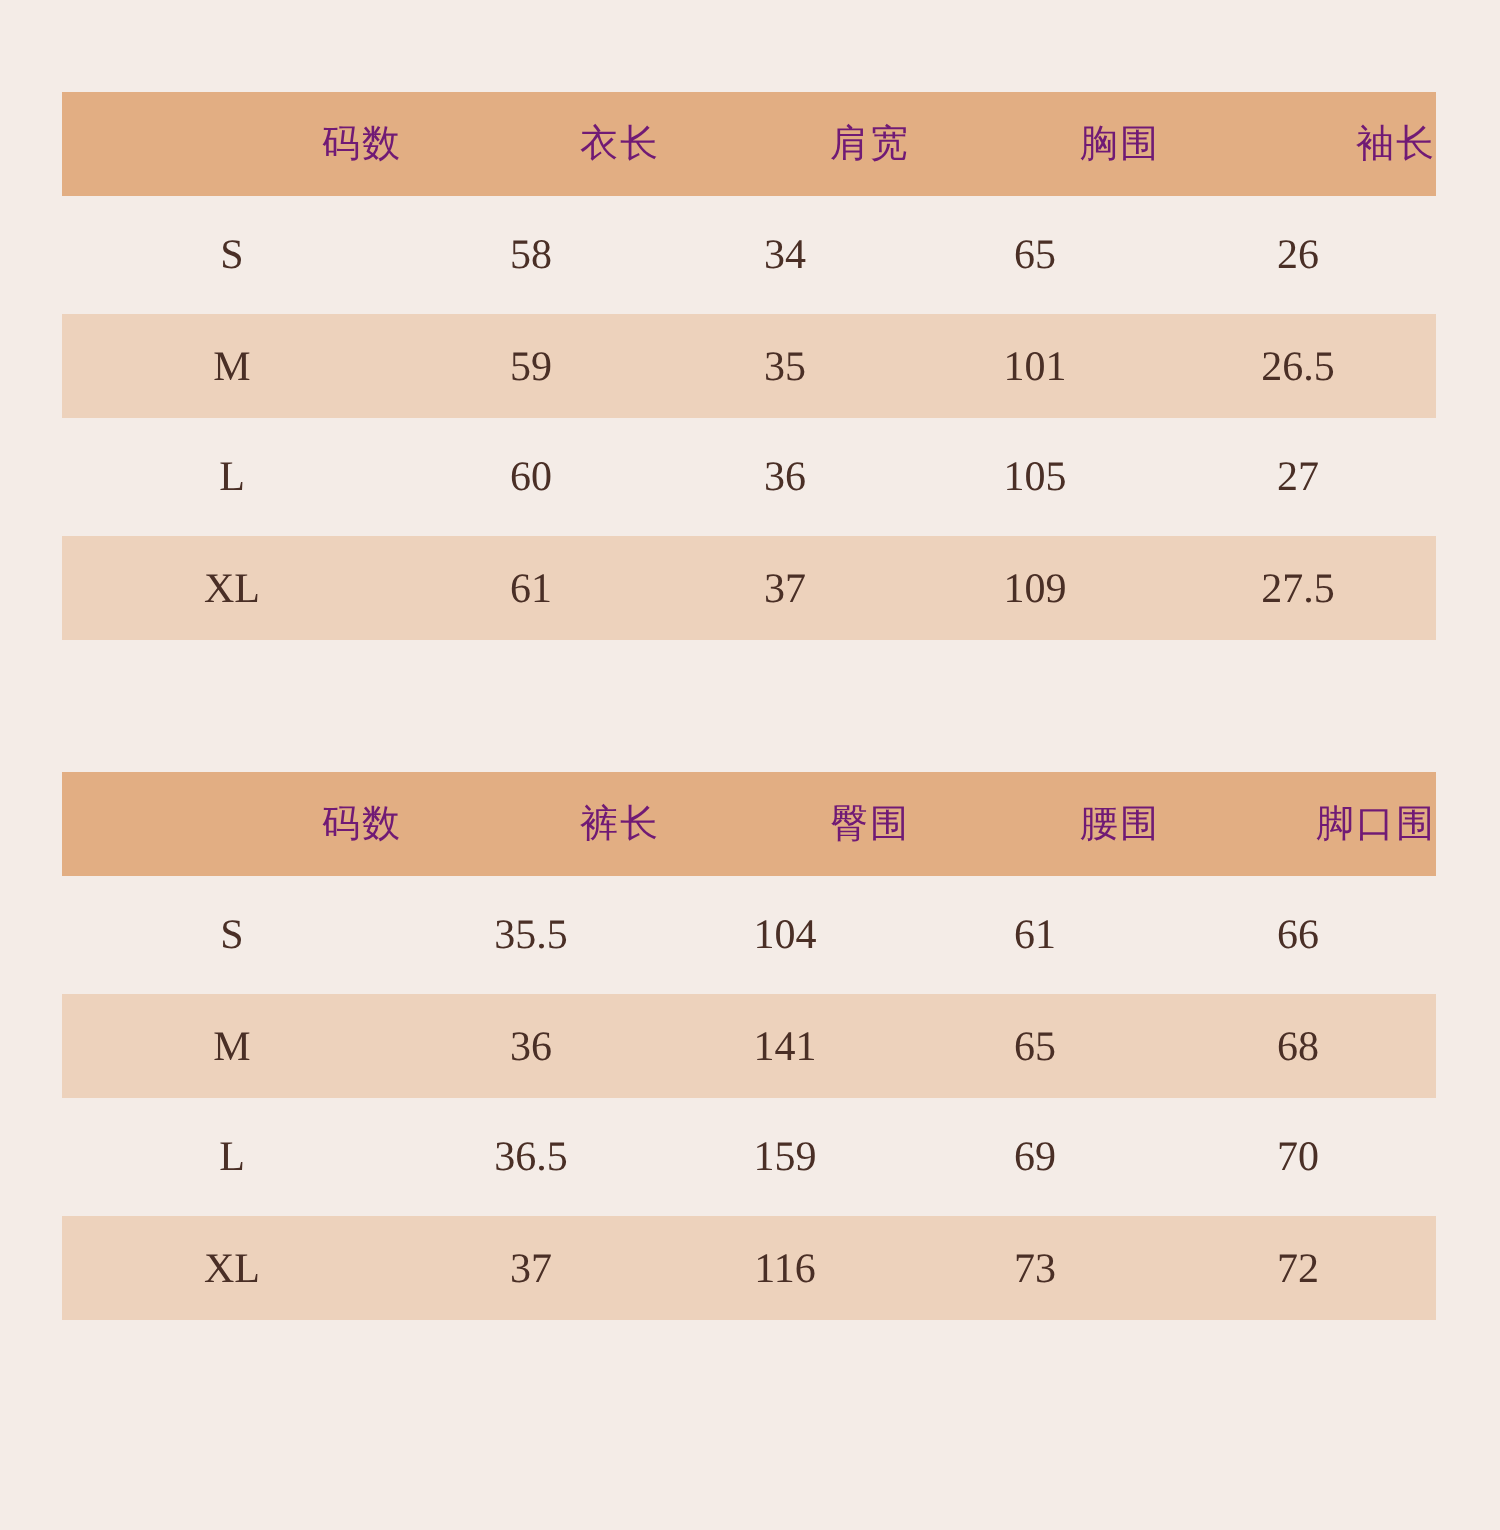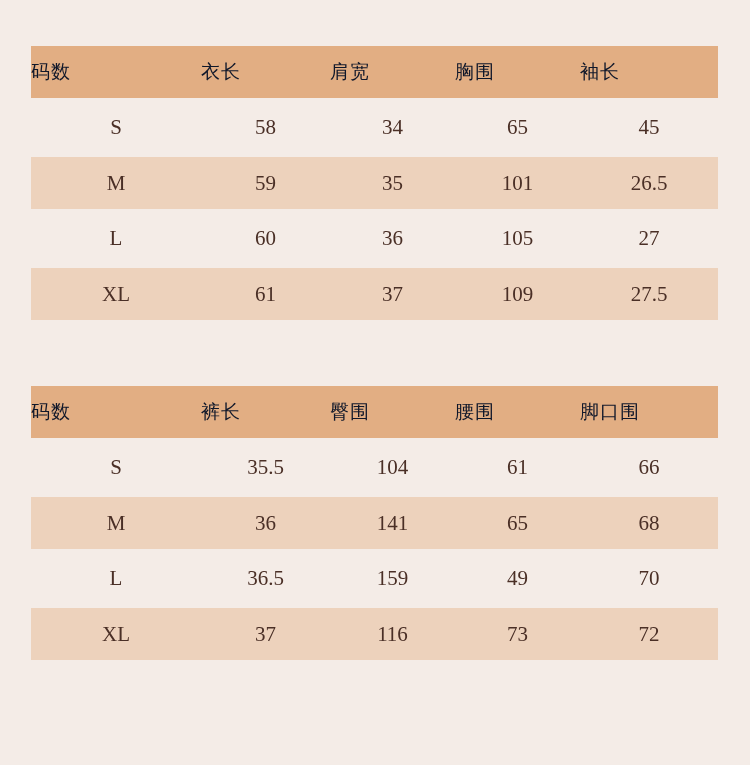--- a/index.html
+++ b/index.html
@@ -31,26 +31,26 @@
 
   .size-table col.col-size  { width: 170px; }
   .size-table col.col-b     { width: 129px; }
   .size-table col.col-c     { width: 125px; }
   .size-table col.col-d     { width: 125px; }
   .size-table col.col-e     { width: 138px; }
 
   .size-table thead th {
     height: 52px;
     background: #e2ae83;
-    color: #0f172a;
+    color: #701a75;
     font-family: "Liberation Sans", "DejaVu Sans", sans-serif;
     font-weight: 400;
     font-size: 19px;
     letter-spacing: 1px;
-    text-align: left;
+    text-align: right;
     vertical-align: middle;
     padding: 0;
     border: 0;
   }
   .size-table tbody td {
     height: 59px;
     text-align: center;
     vertical-align: middle;
     padding: 0;
     border: 0;
@@ -85,21 +85,21 @@
         <th>胸围</th>
         <th>袖长</th>
       </tr>
     </thead>
     <tbody>
       <tr>
         <td>S</td>
         <td>58</td>
         <td>34</td>
         <td>65</td>
-        <td>45</td>
+        <td>26</td>
       </tr>
       <tr class="band">
         <td>M</td>
         <td>59</td>
         <td>35</td>
         <td>101</td>
         <td>26.5</td>
       </tr>
       <tr>
         <td>L</td>
@@ -147,21 +147,21 @@
         <td>M</td>
         <td>36</td>
         <td>141</td>
         <td>65</td>
         <td>68</td>
       </tr>
       <tr>
         <td>L</td>
         <td>36.5</td>
         <td>159</td>
-        <td>49</td>
+        <td>69</td>
         <td>70</td>
       </tr>
       <tr class="band">
         <td>XL</td>
         <td>37</td>
         <td>116</td>
         <td>73</td>
         <td>72</td>
       </tr>
     </tbody>

